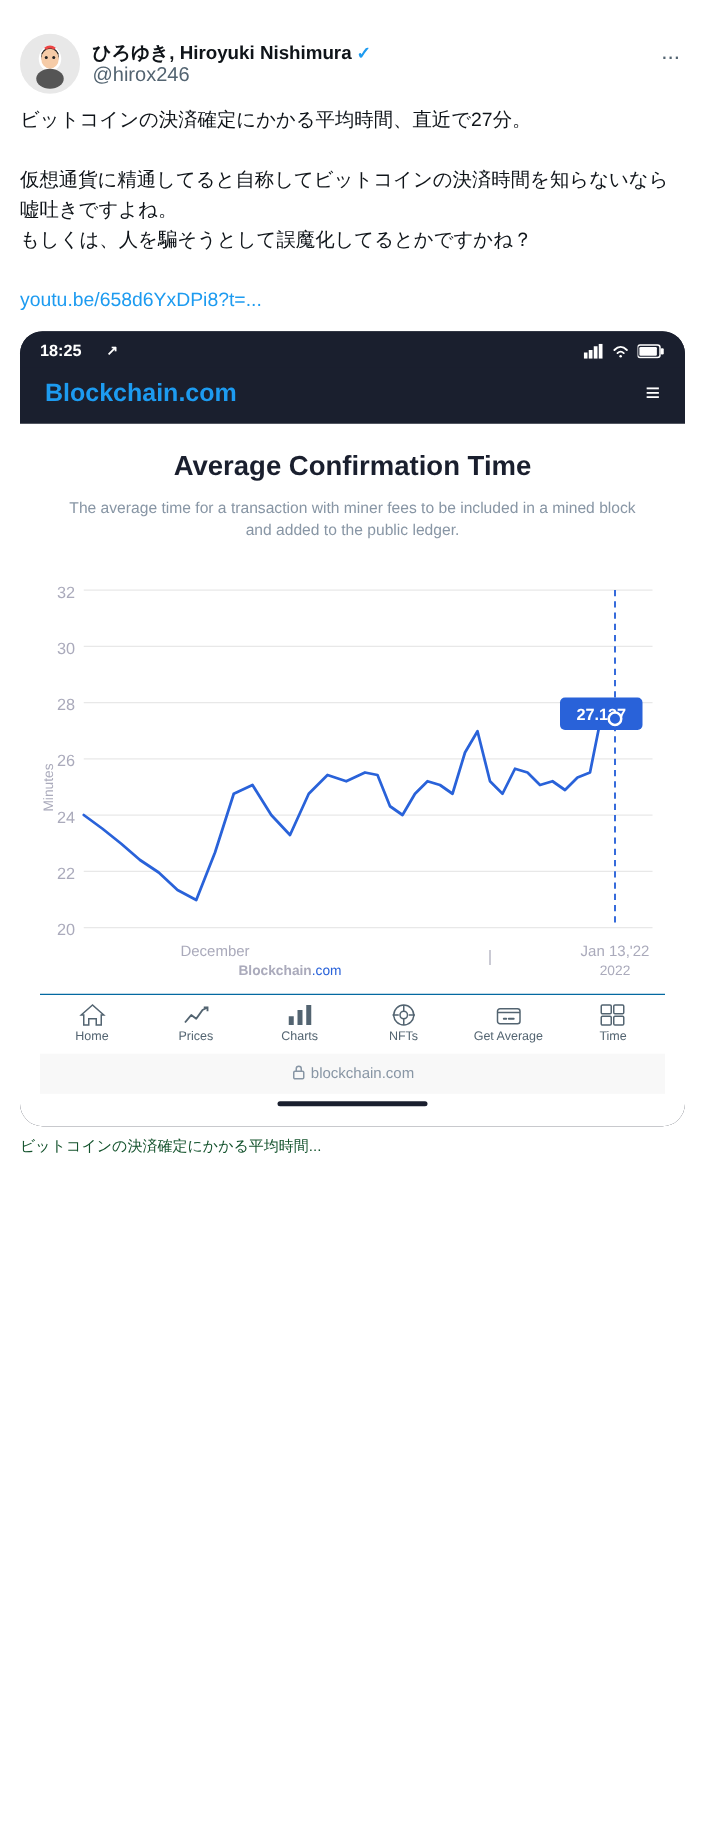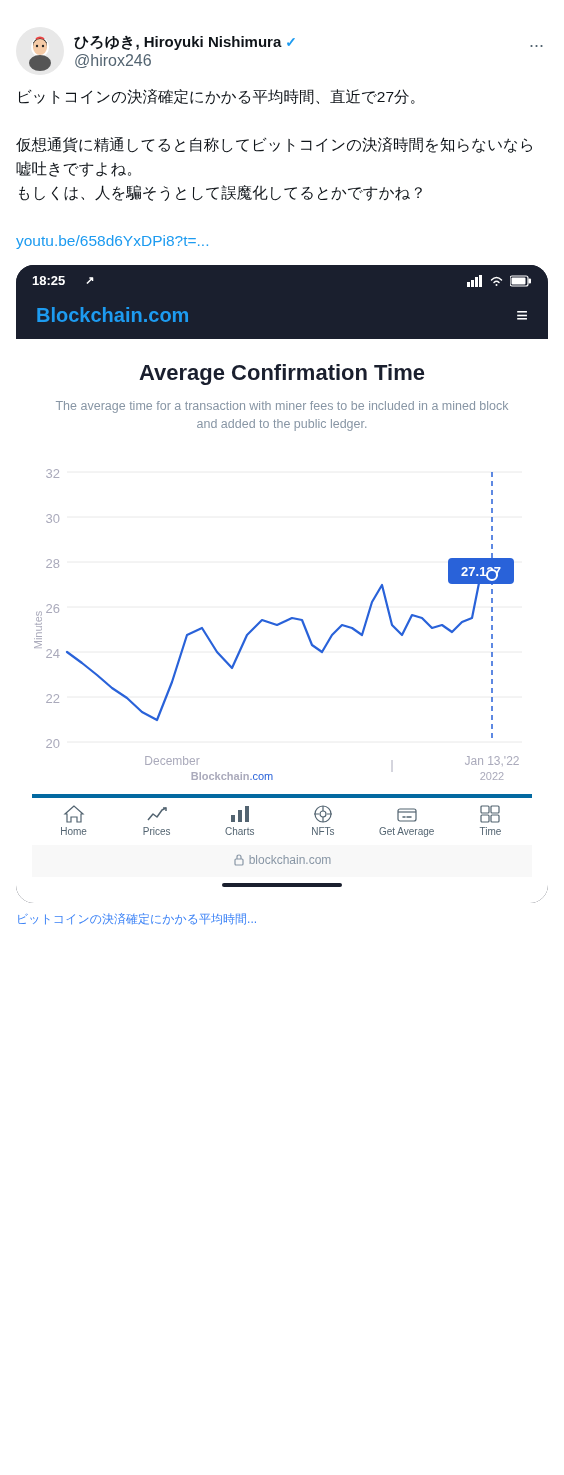--- a/index.html
+++ b/index.html
@@ -159,21 +159,21 @@
 
     
     .chart-svg-wrapper {
       position: relative;
       width: 100%;
     }
 
     
     .bottom-nav {
       background: #fff;
-      border-top: 4px solid #0369a1;
+      border-top: 1px solid #0369a1;
       display: flex;
       justify-content: space-around;
       align-items: center;
       padding: 6px 0 8px 0;
     }
     .bottom-nav-item {
       display: flex;
       flex-direction: column;
       align-items: center;
       gap: 2px;
@@ -434,14 +434,14 @@
         </svg>
         <span>blockchain.com</span>
       </div>
 
       <div class="home-indicator"></div>
     </div>
   </div>
 </div>
 
 <div class="tweet-footer">
-  <span style="font-size:12px; color:#3b82f6;">ビットコインの決済確定にかかる平均時間...</span>
+  <span style="font-size:12px; color:#14532d;">ビットコインの決済確定にかかる平均時間...</span>
 </div>
 
 </body></html>

